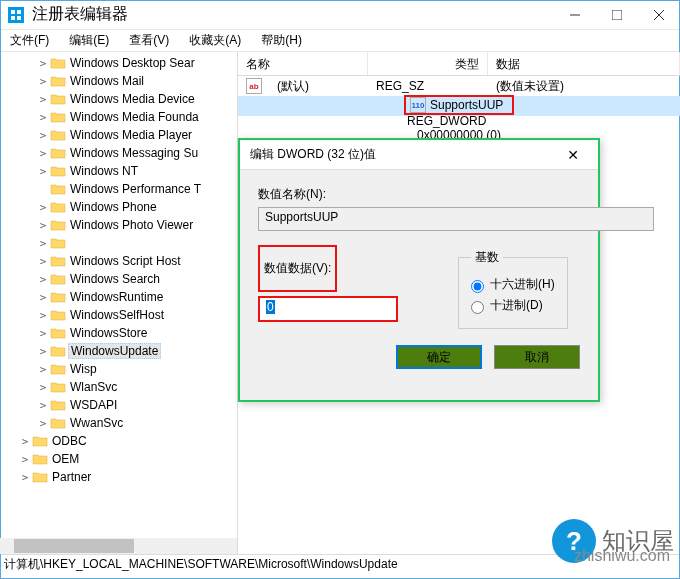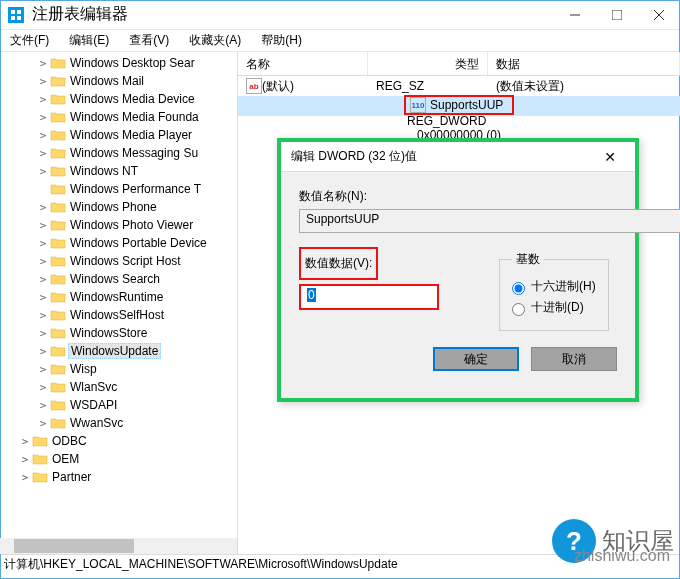--- a/index.html
+++ b/index.html
@@ -31,47 +31,47 @@
 .tree-scroll-h .thumb { background: #c2c2c2; height: 14px; width: 120px; margin-left: 14px; }
 
 .list-panel { flex: 1; position: relative; }
 .list-header { display: flex; height: 24px; border-bottom: 1px solid #dcdcdc; }
 .col-h { padding: 4px 8px; border-right: 1px solid #e8e8e8; font-size: 12px; }
 .col-name { width: 130px; }
 .col-type { width: 120px; text-align: right; }
 .col-data { flex: 1; }
 .list-row { display: flex; height: 20px; align-items: center; }
 .list-row.selected { background: #cce8ff; flex-direction: column; }
-.cell { padding: 0 8px; font-size: 12px; display: flex; align-items: center; gap: 0; }
+.cell { padding: 0 8px; font-size: 12px; display: flex; align-items: center; gap: 15px; }
 .val-icon { width: 16px; height: 16px; display: flex; align-items: center; justify-content: center; border: 1px solid #aaa; font-size: 8px; font-weight: bold; }
 .val-icon.str { color: #d02828; }
 .val-icon.dw { color: #2860d0; }
 .red-box-row { border: 2px solid #e11; margin: -1px 2px; width: 124px; }
 
 .statusbar { height: 20px; border-top: 1px solid #dcdcdc; padding: 2px 4px; font-size: 12px; display: flex; align-items: center; }
 
-.dialog { position: absolute; left: 238px; top: 138px; width: 362px; height: 264px; background: #f0f0f0; border: 4px solid #22c55e; box-shadow: 2px 2px 8px rgba(0,0,0,0.2); margin-left: 39px; }
+.dialog { position: absolute; left: 238px; top: 138px; width: 362px; height: 264px; background: #f0f0f0; border: 2px solid #22c55e; box-shadow: 2px 2px 8px rgba(0,0,0,0.2); }
 .dlg-title { height: 30px; background: #fff; display: flex; align-items: center; padding: 0 10px; border-bottom: 1px solid #ddd; }
 .dlg-title-text { flex: 1; font-size: 12px; }
 .dlg-close { width: 30px; text-align: center; font-size: 14px; }
 .dlg-body { padding: 16px 18px; }
 .dlg-label { font-size: 12px; margin-bottom: 4px; }
 .dlg-input-ro { width: 396px; height: 24px; border: 1px solid #aaa; background: #f0f0f0; padding: 2px 6px; font-size: 12px; margin-bottom: 14px; }
 .dlg-row { display: flex; gap: 30px; }
 .dlg-val-group { width: 170px; }
-.dlg-val-label { border: 2px solid #e11; padding: 6px 4px; display: inline-block; margin-bottom: 4px; text-align: right; }
+.dlg-val-label { border: 2px solid #e11; padding: 13px 4px; display: inline-block; margin-bottom: 4px; text-align: right; }
 .dlg-val-input { width: 140px; height: 26px; border: 2px solid #e11; padding: 2px 6px; font-size: 12px; background: #fff; }
 .dlg-val-input .sel { background: #0078d7; color: #fff; padding: 0 1px; }
 .dlg-radix { }
 .dlg-fieldset { border: 1px solid #ccc; padding: 6px 12px 10px; margin-top: 4px; }
 .dlg-fieldset legend { font-size: 12px; padding: 0 4px; }
 .dlg-radio { display: flex; align-items: flex-end; gap: 6px; font-size: 12px; margin: 4px 0; }
 .dlg-radio input { width: 13px; height: 13px; }
 .dlg-buttons { display: flex; gap: 12px; justify-content: flex-end; padding: 0 18px 14px; }
-.dlg-btn { width: 86px; height: 24px; border: 1px solid #888; background: #a3a3a3; font-size: 12px; }
+.dlg-btn { width: 86px; height: 24px; border: 1px solid #888; background: #4d7c0f; font-size: 12px; }
 .dlg-btn.default { border: 2px solid #0078d7; }
 
 .watermark { position: absolute; right: 6px; bottom: 16px; display: flex; align-items: center; gap: 6px; }
 .wm-icon { width: 44px; height: 44px; background: #1296db; border-radius: 50%; display: flex; align-items: center; justify-content: center; color: #fff; font-size: 26px; font-weight: bold; }
 .wm-text { font-size: 24px; color: #6a6a6a; }
 .wm-url { position: absolute; right: 10px; bottom: 14px; font-size: 16px; color: #888; text-align: right; }
 
 .outer-border { border: 1px solid #56a8dc; width: 680px; height: 579px; position: absolute; pointer-events: none; }
 </style>
 </head>
@@ -187,21 +187,20 @@
         <span class="folder-icon"><svg viewBox="0 0 16 14">
             <path d="M1 3 L6 3 L7 4 L15 4 L15 12 L1 12 Z" fill="#ffd869" stroke="#d9a93c" stroke-width="0.5"></path>
           </svg></span>
         <span class="tree-label">Windows Photo Viewer</span>
       </div>
       <div class="tree-item indent2">
         <span class="tree-toggle">&gt;</span>
         <span class="folder-icon"><svg viewBox="0 0 16 14">
             <path d="M1 3 L6 3 L7 4 L15 4 L15 12 L1 12 Z" fill="#ffd869" stroke="#d9a93c" stroke-width="0.5"></path>
           </svg></span>
-        <span class="tree-label">Windows Portable Device</span>
       </div>
       <div class="tree-item indent2">
         <span class="tree-toggle">&gt;</span>
         <span class="folder-icon"><svg viewBox="0 0 16 14">
             <path d="M1 3 L6 3 L7 4 L15 4 L15 12 L1 12 Z" fill="#ffd869" stroke="#d9a93c" stroke-width="0.5"></path>
           </svg></span>
         <span class="tree-label">Windows Script Host</span>
       </div>
       <div class="tree-item indent2">
         <span class="tree-toggle">&gt;</span>

